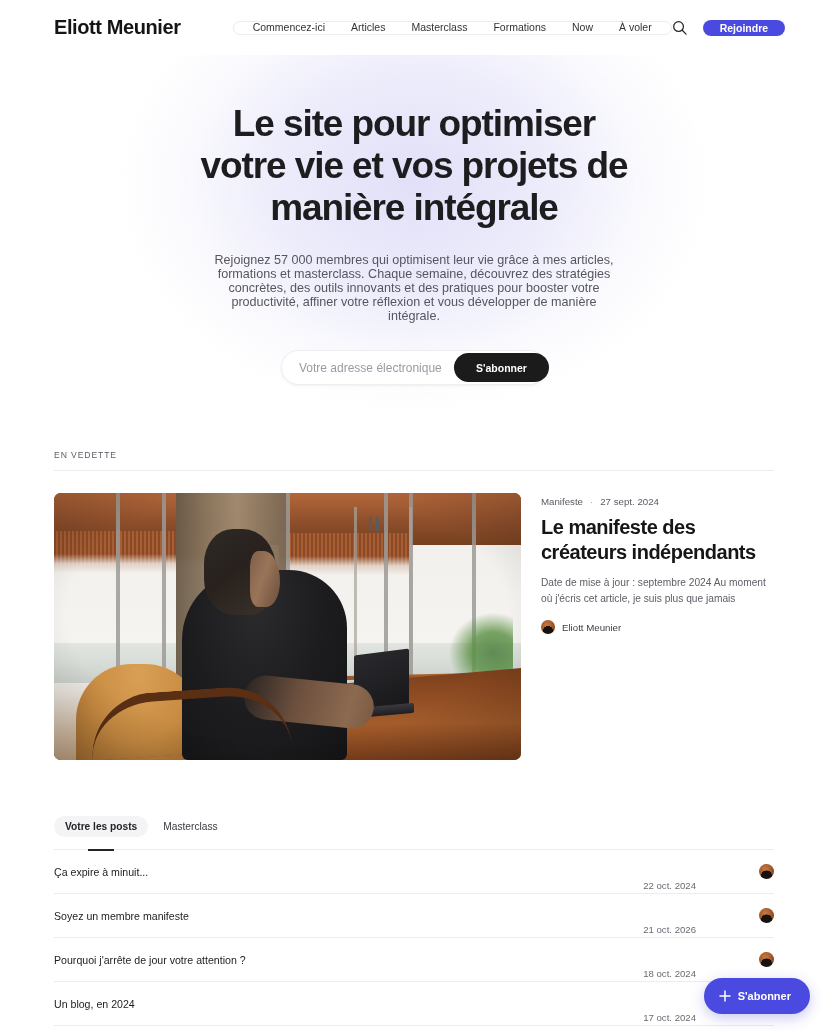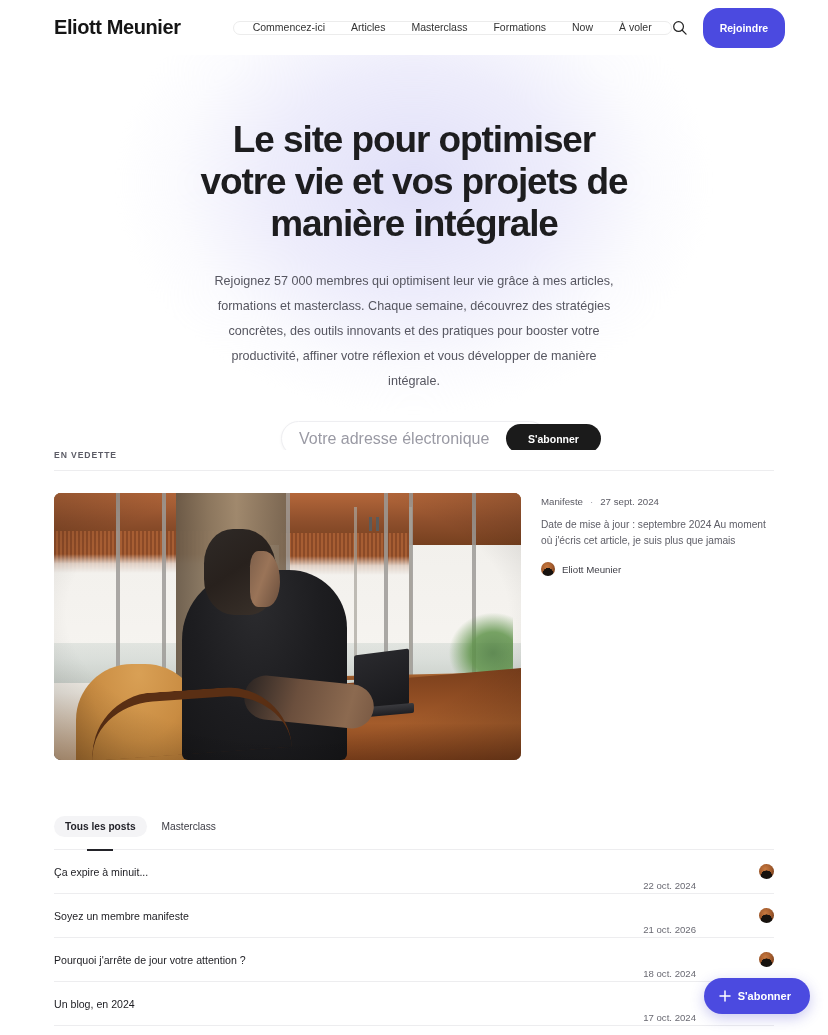--- a/index.html
+++ b/index.html
@@ -61,21 +61,21 @@
     cursor: pointer;
   }
   .btn-join {
     background: #4b4ae0;
     color: #ffffff;
     font-size: 10.5px;
     font-weight: 600;
     border: none;
     border-radius: 16px;
     padding: 0 17px;
-    height: 40px;
+    height: 16px;
     cursor: pointer;
     white-space: nowrap;
     font-family: "Liberation Sans", sans-serif;
   }
 
   
   .hero {
     position: relative;
     height: 395px;
     padding-top: 48px;
@@ -96,47 +96,47 @@
     pointer-events: none;
   }
   .hero-inner { position: relative; z-index: 2; }
   .hero-title {
     font-size: 37px;
     line-height: 42px;
     font-weight: 700;
     letter-spacing: -1.1px;
     color: #1d1d1f;
     max-width: 440px;
-    margin: 16px auto;
+    margin: 0 auto;
   }
   .hero-sub {
     margin: 24px auto 0;
     max-width: 416px;
     font-size: 12.6px;
-    line-height: 25px;
+    line-height: 14px;
     color: #565660;
   }
   .hero-form {
     margin: 27px auto 0;
     width: 266px;
     height: 35px;
     background: #ffffff;
     border: 1px solid #eeeef1;
     border-radius: 20px;
     display: flex;
     align-items: center;
     padding: 0 3px 0 0;
     box-shadow: 0 1px 3px rgba(20,20,40,0.05);
   }
   .hero-input {
     flex: 1;
     border: none;
     outline: none;
     background: transparent;
-    font-size: 16px;
+    font-size: 12px;
     color: #3a3a42;
     padding-left: 17px;
     font-family: "Liberation Sans", sans-serif;
   }
   .hero-input::placeholder { color: #9a9aa4; }
   .btn-subscribe-dark {
     background: #1b1b1b;
     color: #ffffff;
     font-size: 10.5px;
     font-weight: 600;
@@ -146,21 +146,21 @@
     padding: 0 22px;
     cursor: pointer;
     white-space: nowrap;
     font-family: "Liberation Sans", sans-serif;
   }
 
   
   .container { padding: 0 54px; }
   .section-label {
     font-size: 8.6px;
-    font-weight: 700;
+    font-weight: 400;
     letter-spacing: 0.9px;
     color: #5c5c66;
     text-transform: uppercase;
     padding-bottom: 10px;
   }
   .hr { height: 1px; background: #ededef; width: 100%; }
 
   .featured {
     display: flex;
     gap: 20px;
@@ -468,30 +468,31 @@
         <div class="ph-vig"></div>
       </div>
     </div>
 
     <div class="feat-text">
       <div class="feat-meta">
         <span class="cat">Manifeste</span>
         <span class="dot">·</span>
         <span>27 sept. 2024</span>
       </div>
+      <h2 class="feat-title">Le manifeste des créateurs indépendants</h2>
       <p class="feat-excerpt">Date de mise à jour : septembre 2024 Au moment où j'écris cet article, je suis plus que jamais</p>
       <div class="feat-author">
         <span class="avatar lg"></span>
         <span class="feat-author-name">Eliott Meunier</span>
       </div>
     </div>
   </div>
 
   <div class="tabs">
-    <span class="tab active">Tous les posts</span>
+    <span class="tab active">Votre les posts</span>
     <span class="tab inactive">Masterclass</span>
   </div>
   <div class="tabs-rule"></div>
 
   <div>
     <div class="post-row">
       <span class="post-title">Ça expire à minuit...</span>
       <span class="post-date">22 oct. 2024</span>
       <span class="post-avatar-cell">
           <span class="avatar"></span>

